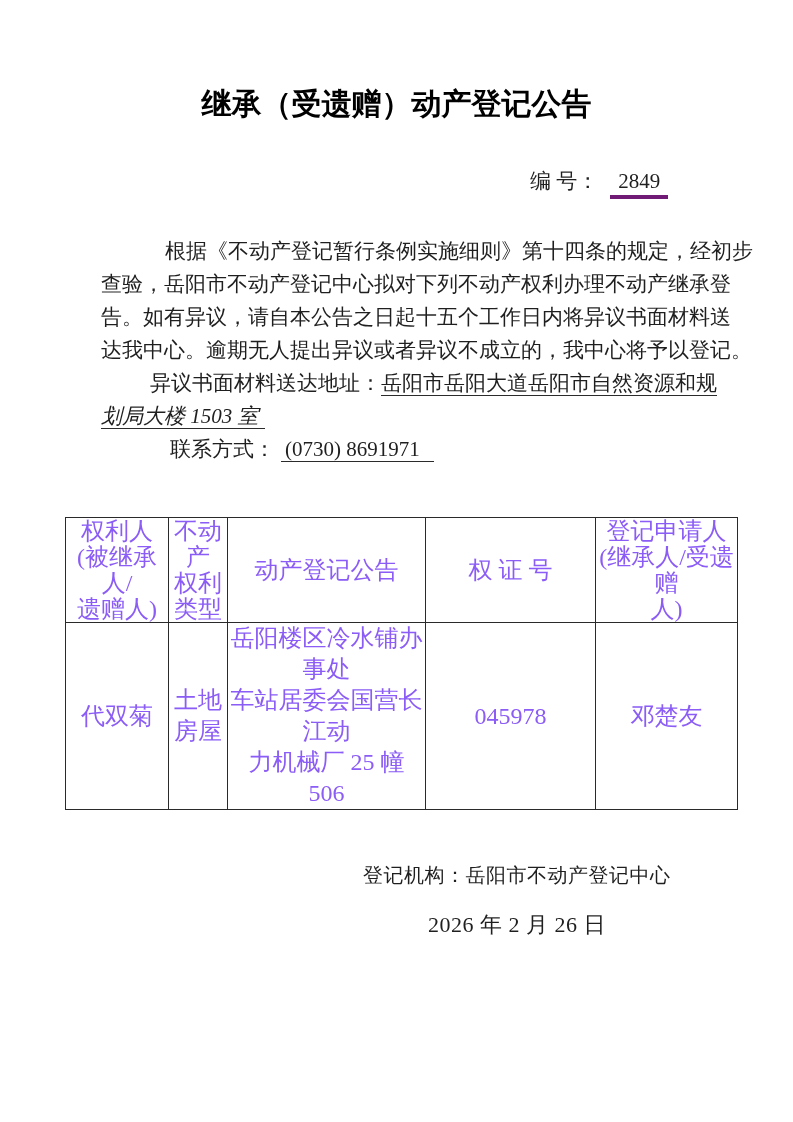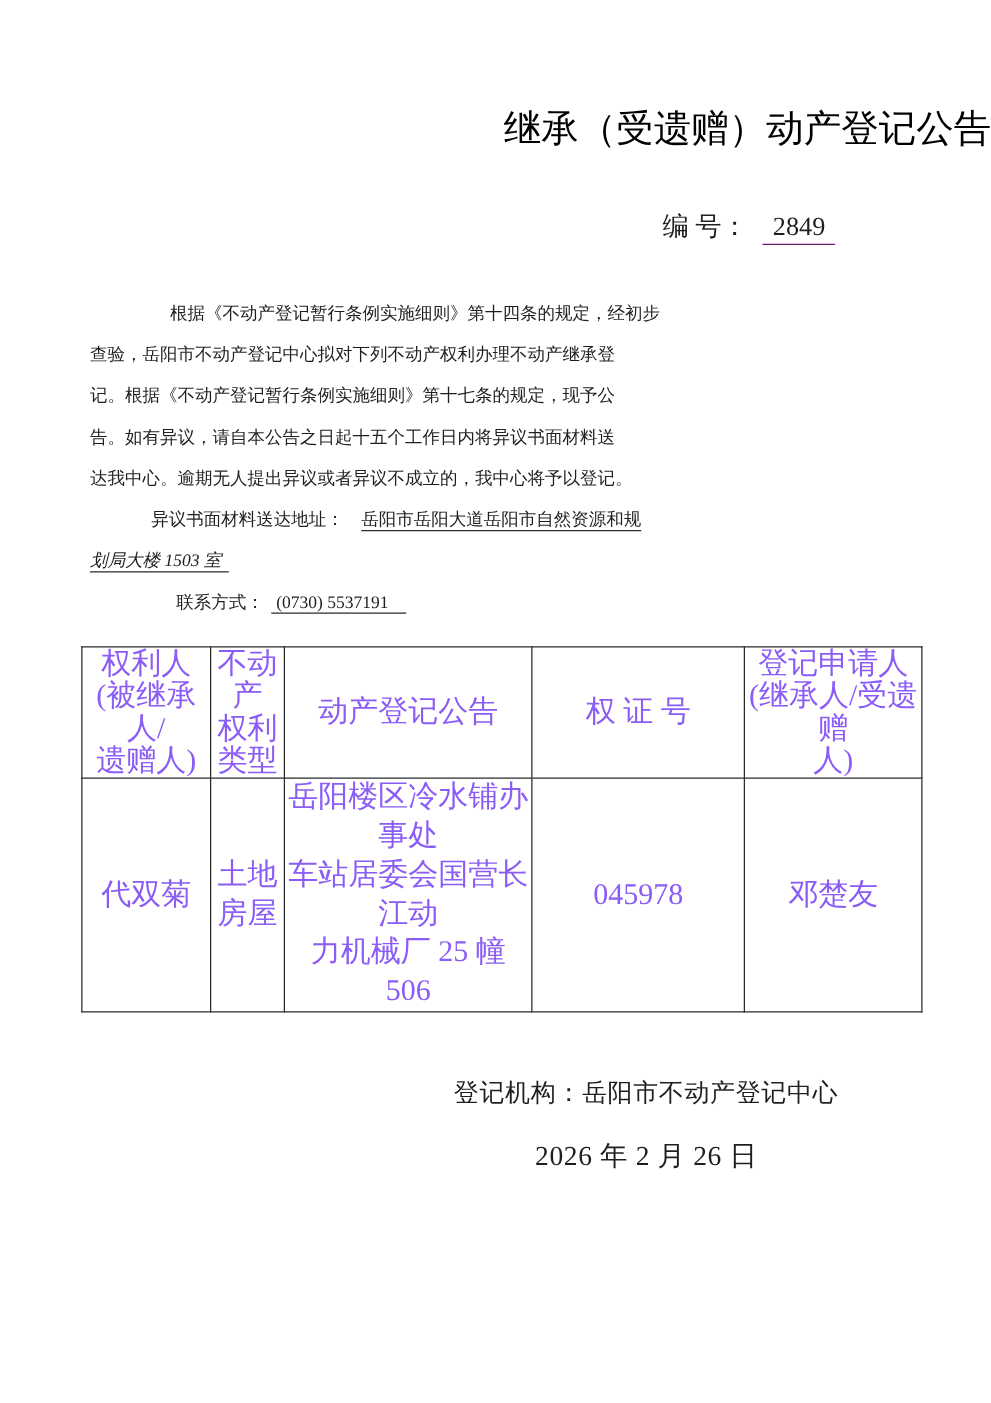--- a/index.html
+++ b/index.html
@@ -12,57 +12,57 @@
     background: #ffffff;
     font-family: "Liberation Serif", "DejaVu Serif", serif;
     color: #1f1f1f;
     overflow: hidden;
   }
   .doc-title {
     position: absolute;
     top: 84px;
     left: 0;
     width: 100%;
-    text-align: right;
+    text-align: center;
     font-family: "Liberation Sans", "DejaVu Sans", sans-serif;
-    font-weight: normal;
+    font-weight: bold;
     font-size: 30px;
     line-height: 40px;
     color: #000000;
   }
   .doc-number {
     position: absolute;
     top: 167px;
     left: 530px;
     font-size: 21px;
     line-height: 28px;
     white-space: nowrap;
   }
   .doc-number .num-value {
     display: inline-block;
     margin-left: 12px;
     padding: 0 8px;
-    border-bottom: 1px solid #701a75;
+    border-bottom: 4px solid #701a75;
   }
   .body-text {
     position: absolute;
     top: 235px;
-    left: 72px;
+    left: 101px;
     width: 640px;
-    font-size: 14px;
+    font-size: 21px;
     line-height: 33px;
   }
   .body-line { height: 33px; white-space: nowrap; }
   .indent-p1 { padding-left: 64px; }
   .indent-p2 { padding-left: 49px; }
   .indent-p3 { padding-left: 69px; }
   .u {
     border-bottom: 1px solid #2b2b2b;
   }
-  .u-addr1 { margin-left: 14px; }
+  .u-addr1 { }
   .u-addr2 { padding-right: 6px; font-style: italic; }
   .u-contact { margin-left: 6px; padding: 0 14px 0 4px; }
   .notice-table {
     position: absolute;
     top: 517px;
     left: 65px;
     width: 672px;
     border-collapse: collapse;
     table-layout: fixed;
     font-size: 24px;
@@ -110,31 +110,30 @@
 
   <h1 class="doc-title">继承（受遗赠）动产登记公告</h1>
 
   <div class="doc-number">
     <span>编 号：</span><span class="num-value">2849</span>
   </div>
 
   <div class="body-text">
     <div class="body-line indent-p1">根据《不动产登记暂行条例实施细则》第十四条的规定，经初步</div>
     <div class="body-line">查验，岳阳市不动产登记中心拟对下列不动产权利办理不动产继承登</div>
-    <div class="body-line">记。根据《不动产登记暂行条例实施细则》第十七条的规定，现予公</div>
     <div class="body-line">告。如有异议，请自本公告之日起十五个工作日内将异议书面材料送</div>
     <div class="body-line">达我中心。逾期无人提出异议或者异议不成立的，我中心将予以登记。</div>
     <div class="body-line indent-p2">
       <span>异议书面材料送达地址：</span><span class="u u-addr1">岳阳市岳阳大道岳阳市自然资源和规</span>
     </div>
     <div class="body-line">
       <span class="u u-addr2">划局大楼 1503 室</span>
     </div>
     <div class="body-line indent-p3">
-      <span>联系方式：</span><span class="u u-contact">(0730) 5537191</span>
+      <span>联系方式：</span><span class="u u-contact">(0730) 8691971</span>
     </div>
   </div>
 
   <table class="notice-table">
     <colgroup>
       <col class="col-1">
         <col class="col-2">
         <col class="col-3">
         <col class="col-4">
         <col class="col-5">

